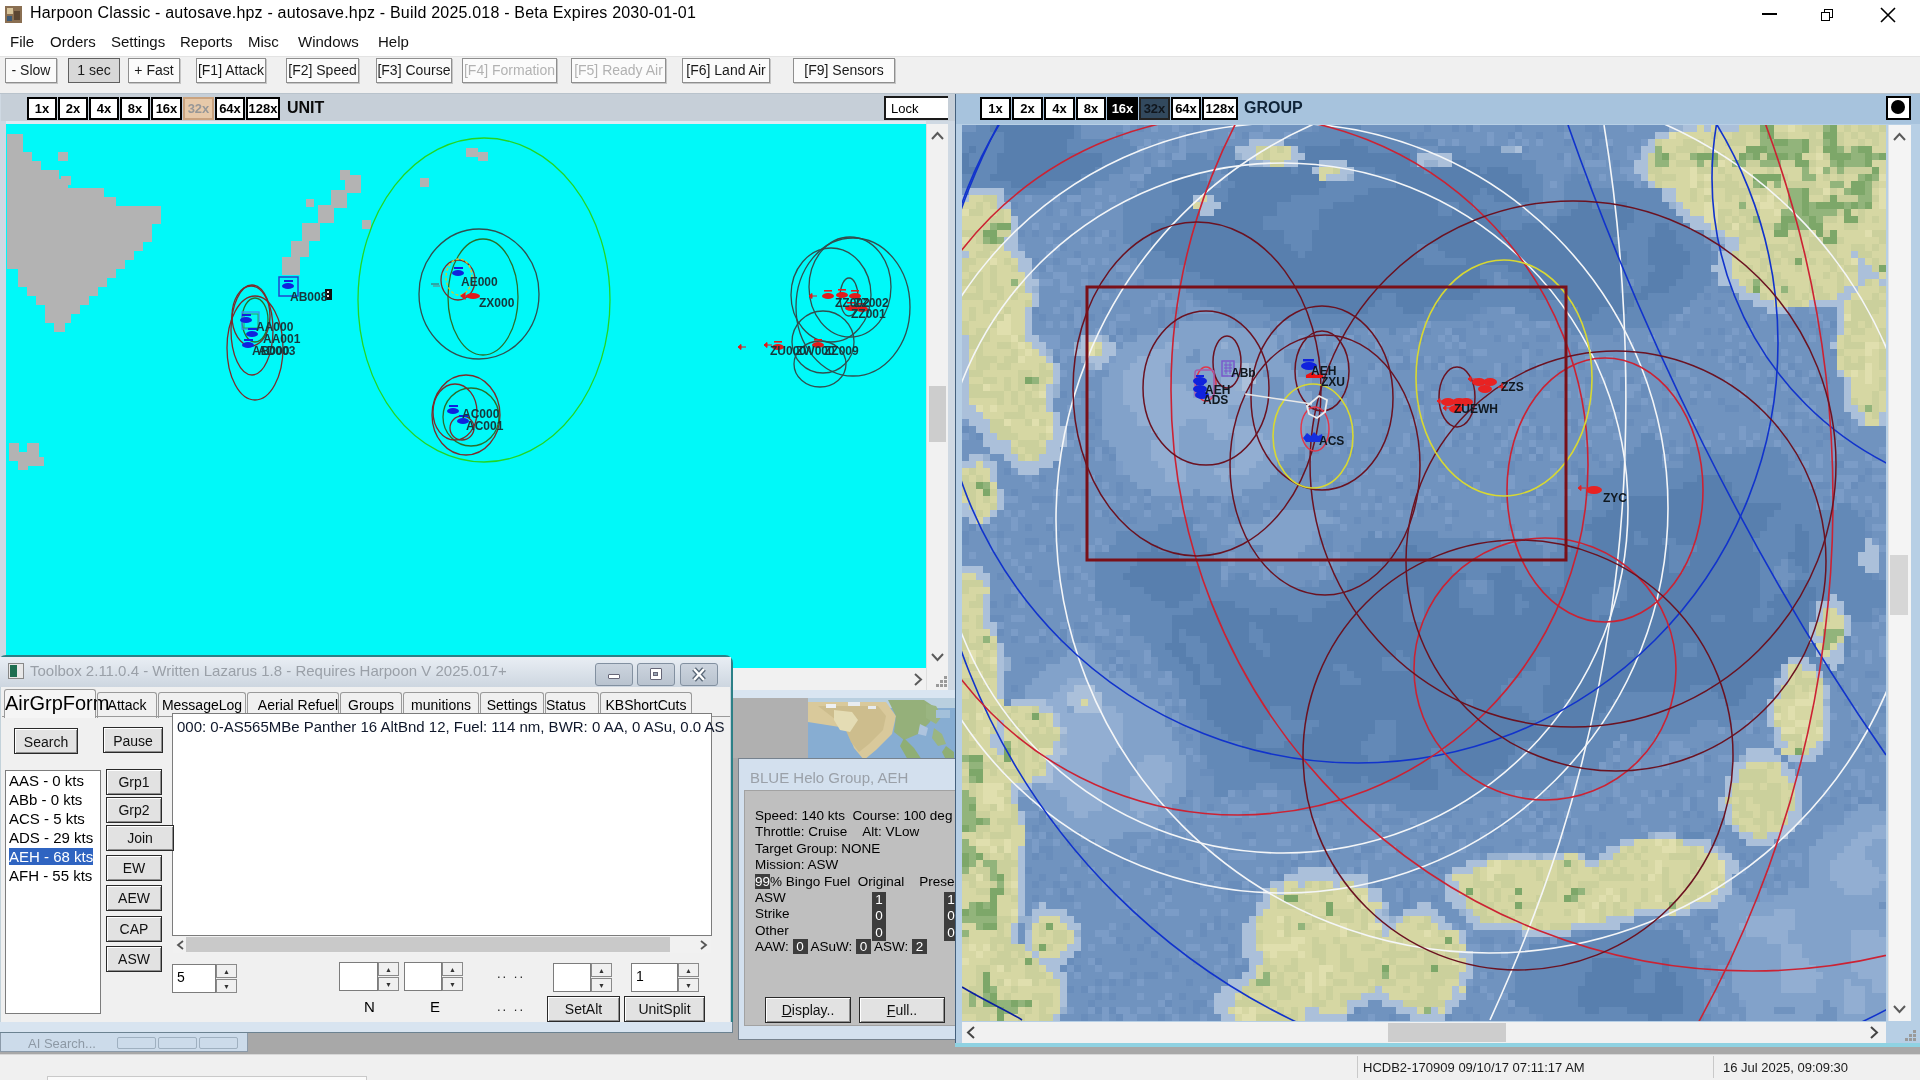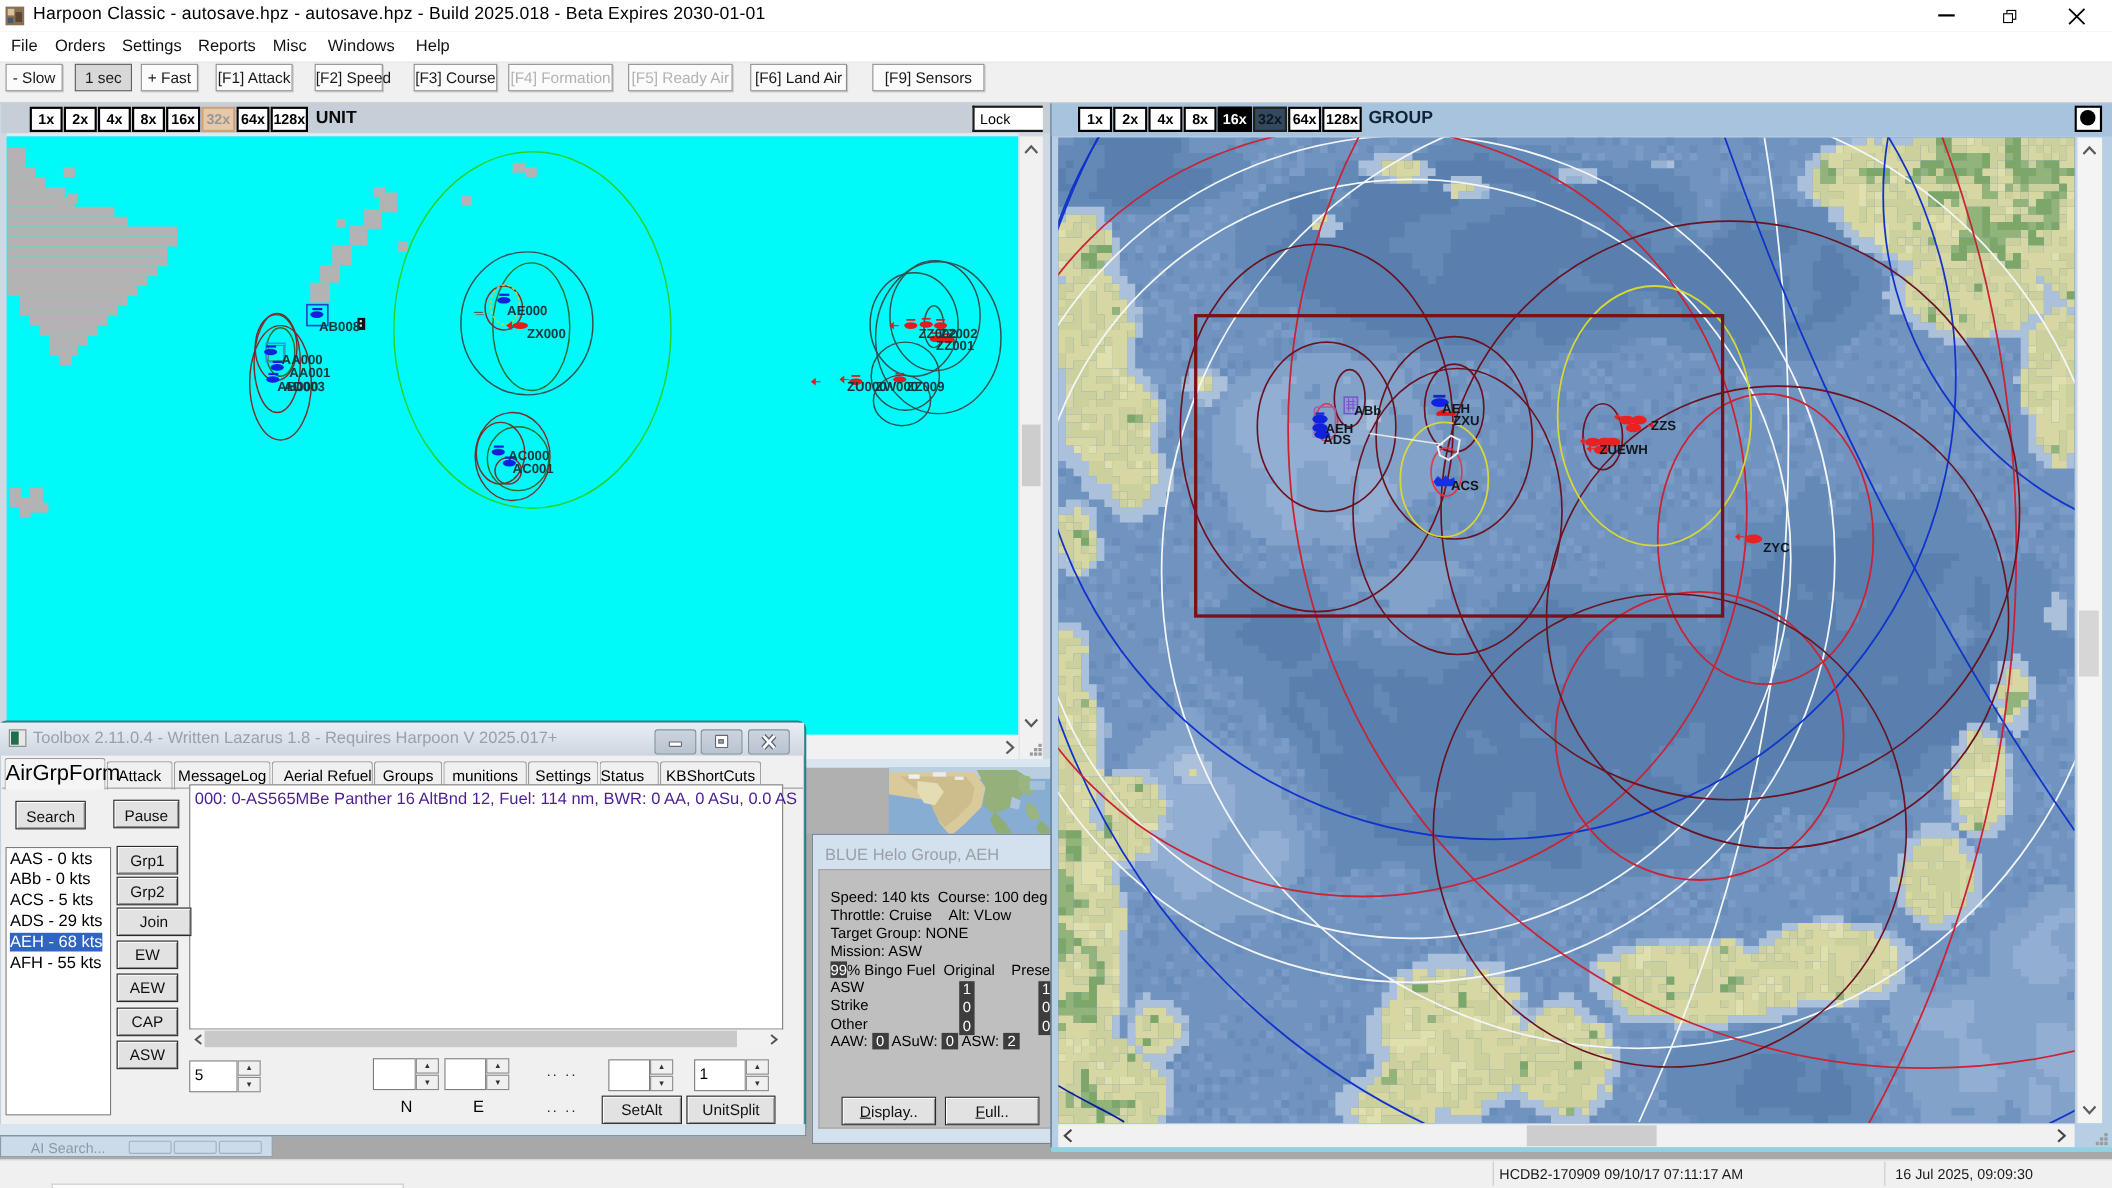--- a/index.html
+++ b/index.html
@@ -36,21 +36,21 @@
 <span style="position:absolute;left:248px">Misc</span>
 <span style="position:absolute;left:298px">Windows</span>
 <span style="position:absolute;left:378px">Help</span>
 </div>
 
 <div class="abs" style="left:0;top:57px;width:1920px;height:37px;background:#f0f0f0;border-bottom:1px solid #b9c3cc"></div>
 <div class="tbtn" style="left:5px;width:52px">- Slow</div>
 <div class="tbtn" style="left:68px;width:52px;background:#d8d8d8;border-color:#5f5f5f;box-shadow:none">1 sec</div>
 <div class="tbtn" style="left:128px;width:52px">+ Fast</div>
 <div class="tbtn" style="left:196px;width:70px">[F1] Attack</div>
-<div class="tbtn" style="left:286px;width:62px">[F2] Speed</div>
+<div class="tbtn" style="left:286px;width:73px">[F2] Speed</div>
 <div class="tbtn" style="left:376px;width:76px">[F3] Course</div>
 <div class="tbtn" style="left:462px;width:95px;color:#b2b2b2">[F4] Formation</div>
 <div class="tbtn" style="left:571px;width:95px;color:#b2b2b2">[F5] Ready Air</div>
 <div class="tbtn" style="left:682px;width:88px">[F6] Land Air</div>
 <div class="tbtn" style="left:793px;width:102px">[F9] Sensors</div>
 
 <div class="abs" style="left:0;top:94px;width:955px;height:604px;background:#cfd9e3"></div>
 <div class="abs" style="left:1px;top:94px;width:954px;height:27px;background:#c6cfd8"></div>
 <div class="zoombtn" style="left:27px;width:30px">1x</div>
 <div class="zoombtn" style="left:58px;width:30px">2x</div>
@@ -406,21 +406,21 @@
 <div class="abs" style="left:340px;top:692px;width:62px;height:26px;border:1px solid #9a9a9a;border-bottom:none;border-radius:3px 3px 0 0;font-size:14px;text-align:center;line-height:25px;color:#000">Groups</div>
 <div class="abs" style="left:403px;top:692px;width:76px;height:26px;border:1px solid #9a9a9a;border-bottom:none;border-radius:3px 3px 0 0;font-size:14px;text-align:center;line-height:25px;color:#000">munitions</div>
 <div class="abs" style="left:480px;top:692px;width:64px;height:26px;border:1px solid #9a9a9a;border-bottom:none;border-radius:3px 3px 0 0;font-size:14px;text-align:center;line-height:25px;color:#000">Settings</div>
 <div class="abs" style="left:545px;top:692px;width:54px;height:26px;border:1px solid #9a9a9a;border-bottom:none;border-radius:3px 3px 0 0;font-size:14px;line-height:25px;color:#000">Status</div>
 <div class="abs" style="left:600px;top:692px;width:92px;height:26px;border:1px solid #9a9a9a;border-bottom:none;border-radius:3px 3px 0 0;font-size:14px;text-align:center;line-height:25px;color:#000">KBShortCuts</div>
 
 <div class="clsbtn2" style="left:14px;top:728px;width:64px;line-height:26px">Search</div>
 <div class="clsbtn2" style="left:103px;top:727px;width:60px;line-height:26px">Pause</div>
 
 <div class="abs" style="left:172px;top:713px;width:540px;height:223px;background:#fff;border:1px solid #7c7c7c"></div>
-<div class="abs" style="left:177px;top:718px;font-size:15px;color:#4c1d95">000: 0-AS565MBe Panther 16 AltBnd 12, Fuel: 114 nm, BWR: 0 AA, 0 ASu, 0.0 AS</div>
+<div class="abs" style="left:177px;top:718px;font-size:15px;color:#0f172a">000: 0-AS565MBe Panther 16 AltBnd 12, Fuel: 114 nm, BWR: 0 AA, 0 ASu, 0.0 AS</div>
 <div class="abs" style="left:173px;top:936px;width:538px;height:17px;background:#f1f1f1"></div>
 <div class="abs" style="left:186px;top:937px;width:484px;height:15px;background:#c9c9c9"></div>
 <svg class="abs" style="left:176px;top:940px" width="8" height="10">
     <path d="M7 1L2 5L7 9" fill="none" stroke="#555" stroke-width="1.8"></path>
   </svg>
 <svg class="abs" style="left:700px;top:940px" width="8" height="10">
     <path d="M1 1L6 5L1 9" fill="none" stroke="#555" stroke-width="1.8"></path>
   </svg>
 
 <div class="abs" style="left:5px;top:770px;width:96px;height:244px;background:#fff;border:1px solid #7c7c7c;font-size:15px;color:#000;line-height:19px;padding-left:3px;white-space:nowrap;overflow:hidden">AAS - 0 kts<br>ABb - 0 kts<br>ACS - 5 kts<br>ADS - 29 kts<br><span style="background:#2f64c1;color:#fff">AEH - 68 kts</span><br>AFH - 55 kts</div>

